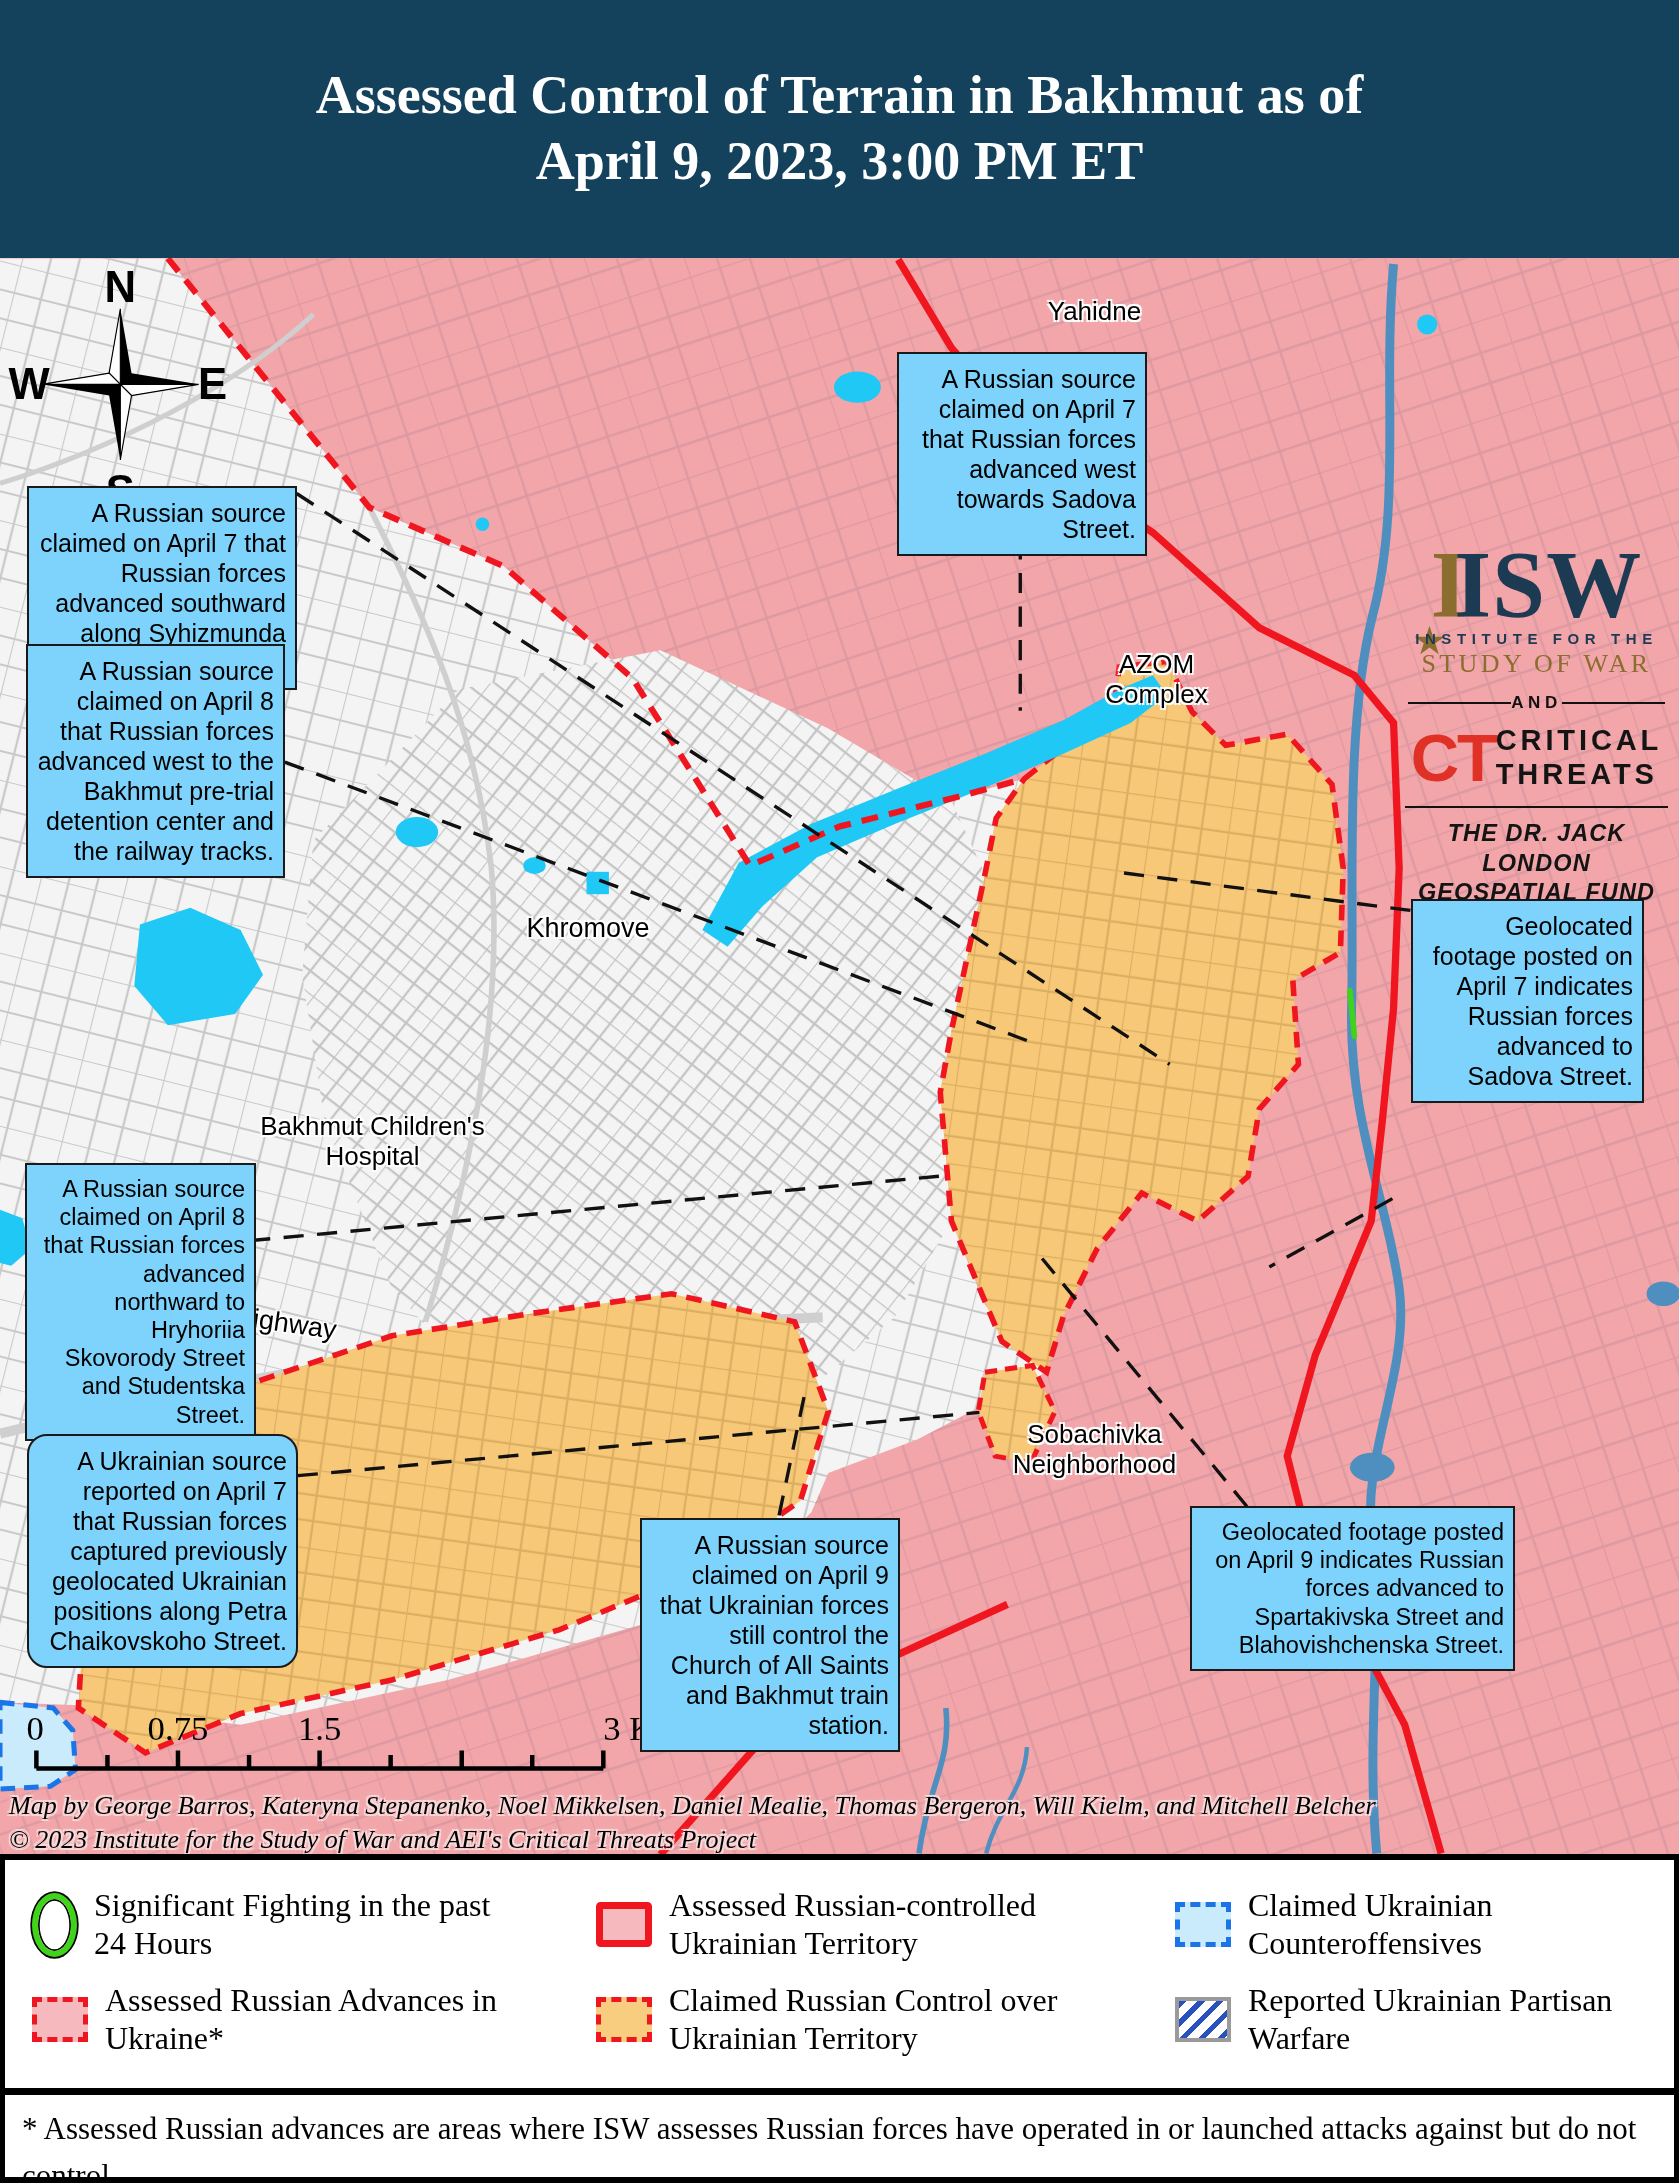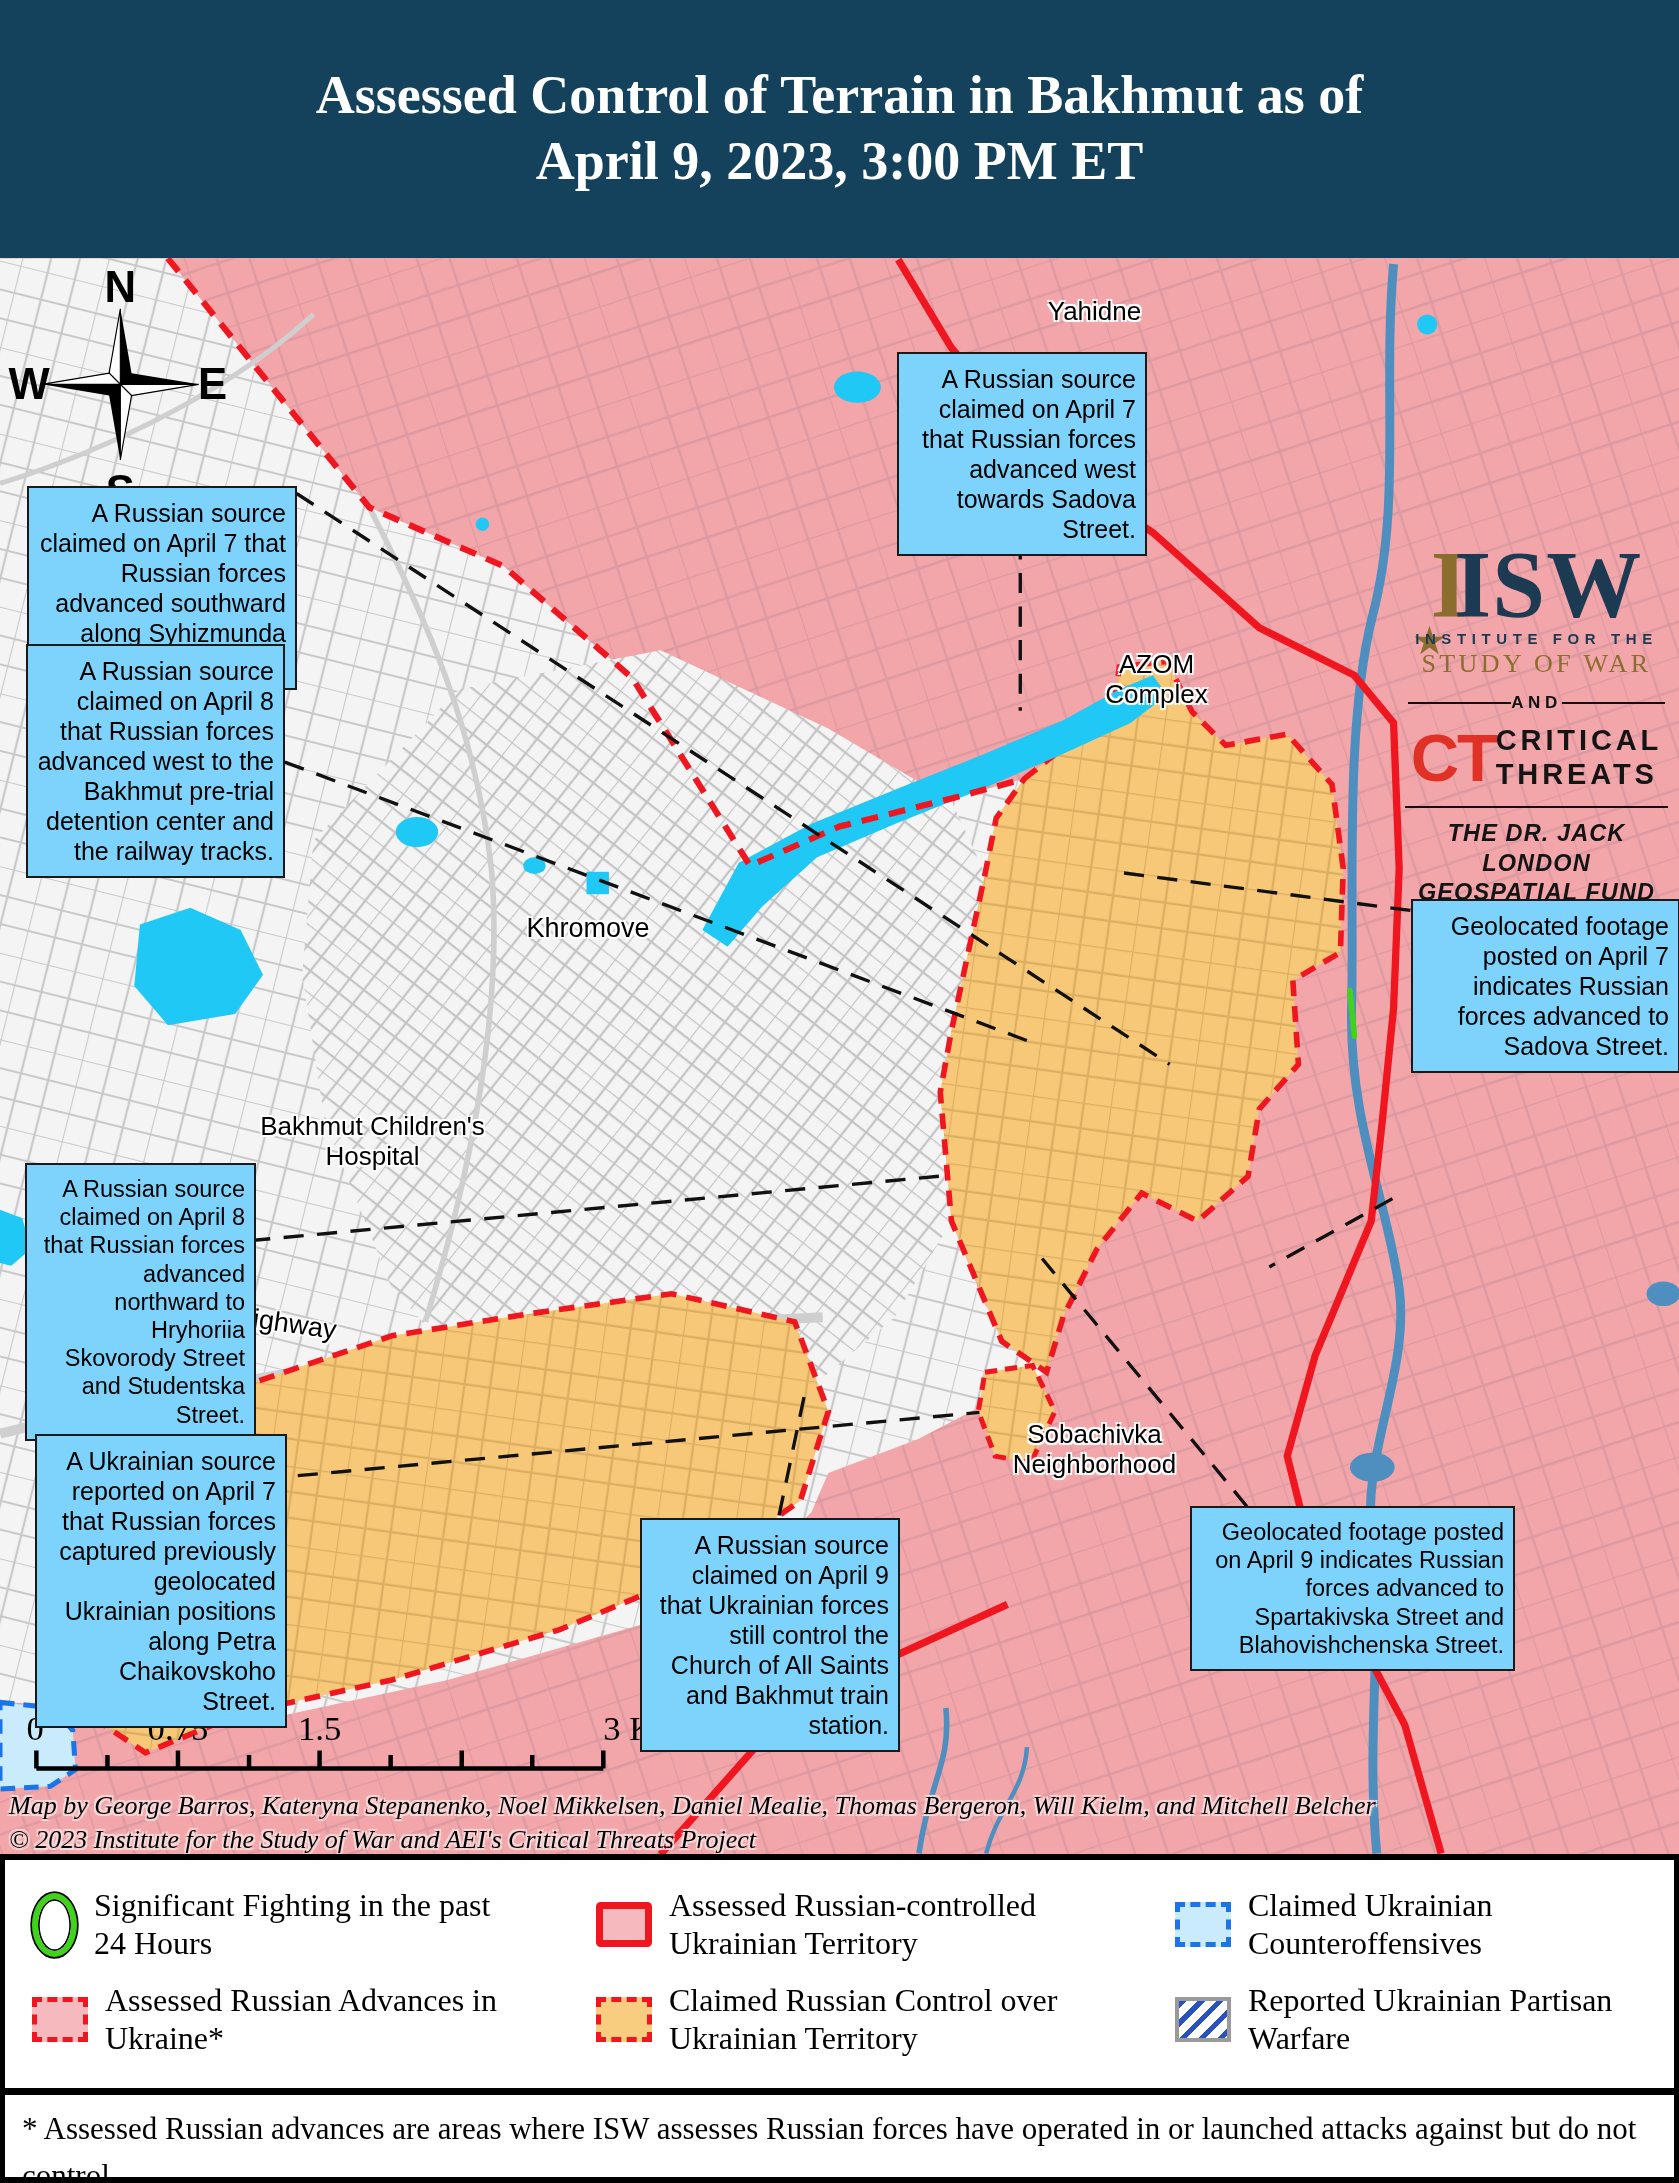--- a/index.html
+++ b/index.html
@@ -185,23 +185,23 @@
       <span>Hospital</span></div>
     <div class="maplabel" style="left:123px;top:1044px;width:241px;font-size:27px;transform:rotate(8deg);">
       <span>T0504 Highway</span></div>
     <div class="maplabel" style="left:963px;top:1162px;width:263px;">
       <span>Sobachivka</span><br>
       <span>Neighborhood</span></div>
 
     <div class="callout" style="left:27px;top:228px;width:270px;">A Russian source claimed on April 7 that Russian forces advanced southward along Syhizmunda Levanevskoho Street.</div>
     <div class="callout" style="left:26px;top:386px;width:259px;">A Russian source claimed on April 8 that Russian forces advanced west to the Bakhmut pre-trial detention center and the railway tracks.</div>
     <div class="callout" style="left:897px;top:94px;width:250px;">A Russian source claimed on April 7 that Russian forces advanced west towards Sadova Street.</div>
-    <div class="callout" style="left:1411px;top:641px;width:269px;">Geolocated footage posted on April 7 indicates Russian forces advanced to Sadova Street.</div>
+    <div class="callout" style="left:1411px;top:641px;width:233px;">Geolocated footage posted on April 7 indicates Russian forces advanced to Sadova Street.</div>
     <div class="callout" style="left:25px;top:905px;width:231px;font-size:23.5px;">A Russian source claimed on April 8 that Russian forces advanced northward to Hryhoriia Skovorody Street and Studentska Street.</div>
-    <div class="callout" style="left:35px;top:1176px;width:252px;">A Ukrainian source reported on April 7 that Russian forces captured previously geolocated Ukrainian positions along Petra Chaikovskoho Street.</div>
+    <div class="callout" style="left:27px;top:1176px;width:271px;border-radius:20px;">A Ukrainian source reported on April 7 that Russian forces captured previously geolocated Ukrainian positions along Petra Chaikovskoho Street.</div>
     <div class="callout" style="left:640px;top:1260px;width:260px;">A Russian source claimed on April 9 that Ukrainian forces still control the Church of All Saints and Bakhmut train station.</div>
     <div class="callout" style="left:1190px;top:1248px;width:325px;font-size:23.5px;">Geolocated footage posted on April 9 indicates Russian forces advanced to Spartakivska Street and Blahovishchenska Street.</div>
 
     <div class="logo">
       <div class="iswrow"><span class="gold">I</span><span>ISW</span></div>
       <div class="star">★</div>
       <div class="inst">INSTITUTE FOR THE</div>
       <div class="study">STUDY OF WAR</div>
       <div class="androw">
         <span class="rule"></span>

